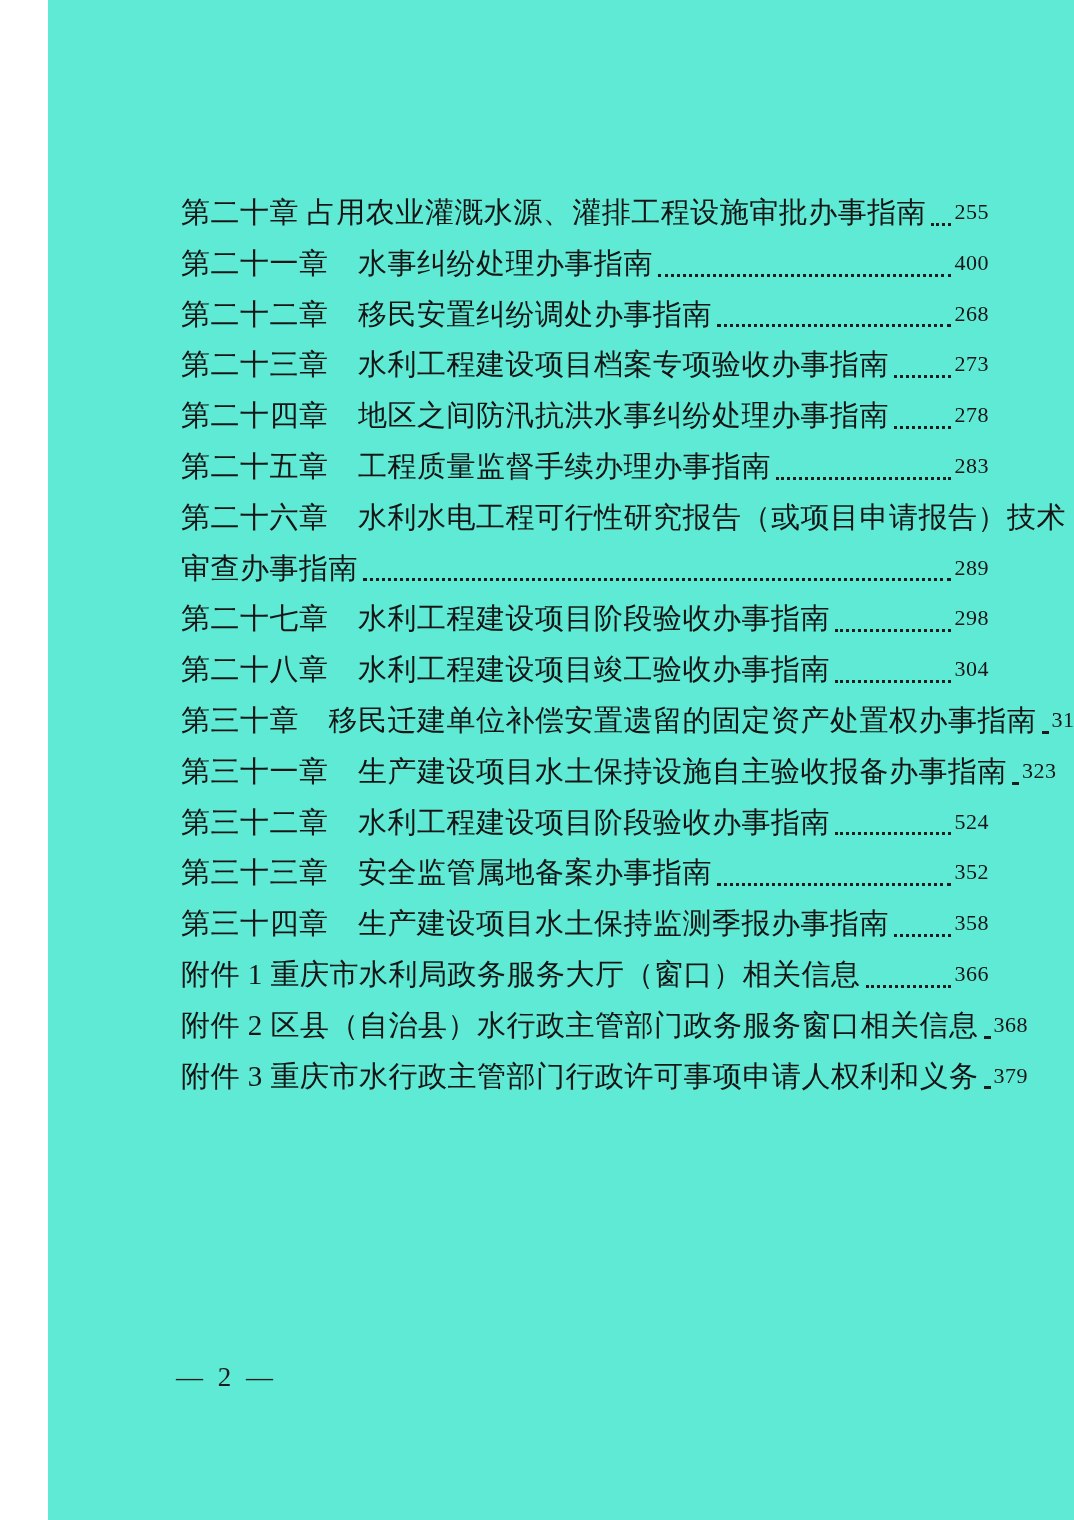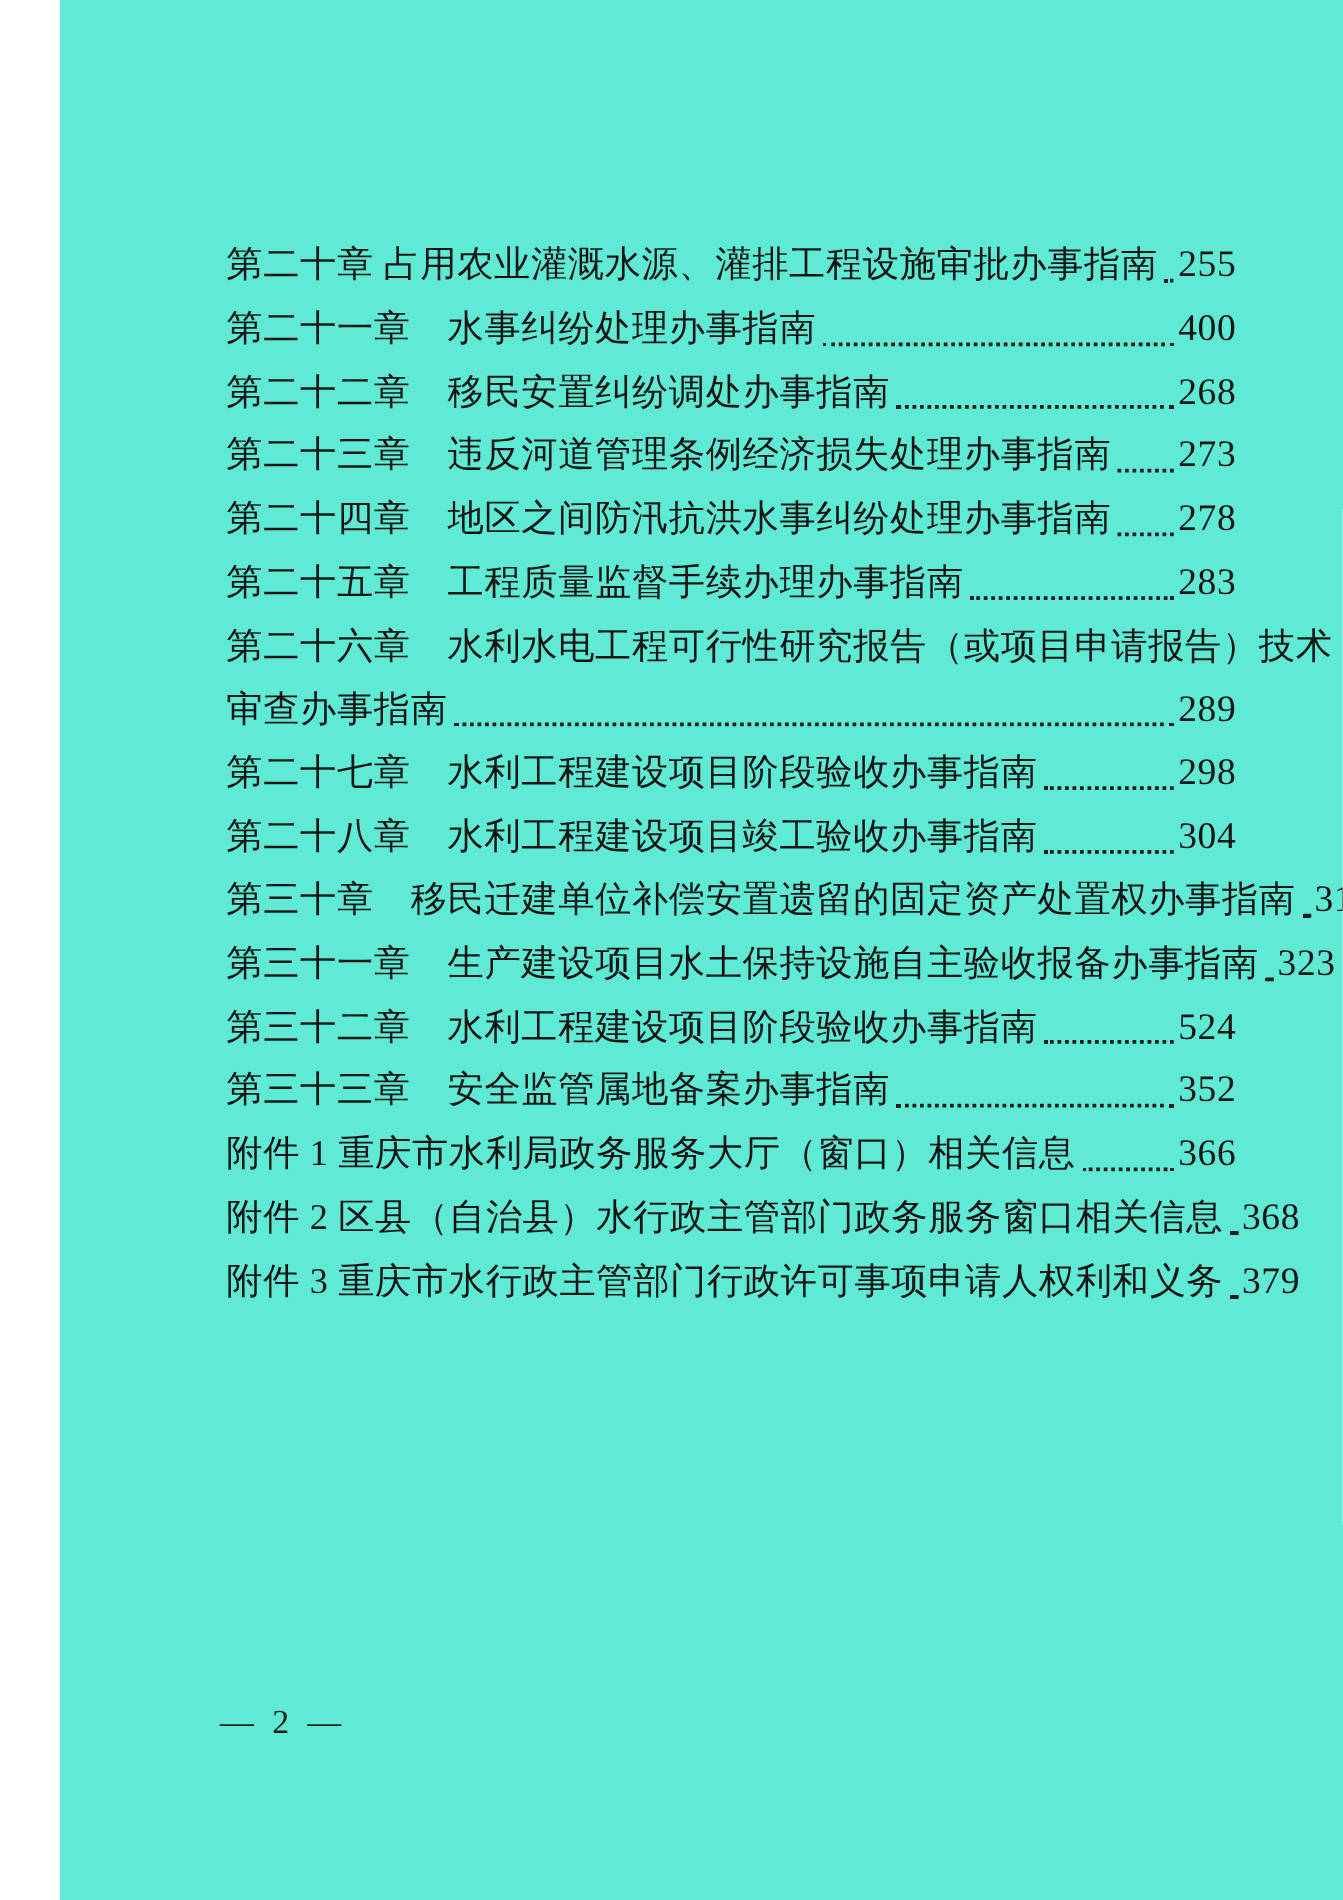--- a/index.html
+++ b/index.html
@@ -38,21 +38,21 @@
   }
   .leader {
     flex: 1 1 auto;
     min-width: 6px;
     height: 0;
     border-bottom: 3px dotted #1c1c1c;
     margin: 0 4px 12px 5px;
   }
   .toc-page {
     flex: 0 0 auto;
-    font-size: 30px;
+    font-size: 22px;
     letter-spacing: 0.5px;
   }
   .footer {
     position: absolute;
     left: 128px;
     top: 1362px;
     font-size: 27px;
     letter-spacing: 4px;
     color: #1c1c1c;
   }
@@ -71,21 +71,21 @@
         <span class="toc-text">第二十一章　水事纠纷处理办事指南</span>
         <span class="leader"></span>
         <span class="toc-page">400</span>
       </div>
       <div class="toc-row">
         <span class="toc-text">第二十二章　移民安置纠纷调处办事指南</span>
         <span class="leader"></span>
         <span class="toc-page">268</span>
       </div>
       <div class="toc-row">
-        <span class="toc-text">第二十三章　违反河道管理条例经济损失处理办事指南</span>
+        <span class="toc-text">第二十三章　水利工程建设项目档案专项验收办事指南</span>
         <span class="leader"></span>
         <span class="toc-page">273</span>
       </div>
       <div class="toc-row">
         <span class="toc-text">第二十四章　地区之间防汛抗洪水事纠纷处理办事指南</span>
         <span class="leader"></span>
         <span class="toc-page">278</span>
       </div>
       <div class="toc-row">
         <span class="toc-text">第二十五章　工程质量监督手续办理办事指南</span>
@@ -126,20 +126,25 @@
         <span class="toc-text">第三十二章　水利工程建设项目阶段验收办事指南</span>
         <span class="leader"></span>
         <span class="toc-page">524</span>
       </div>
       <div class="toc-row">
         <span class="toc-text">第三十三章　安全监管属地备案办事指南</span>
         <span class="leader"></span>
         <span class="toc-page">352</span>
       </div>
       <div class="toc-row">
+        <span class="toc-text">第三十四章　生产建设项目水土保持监测季报办事指南</span>
+        <span class="leader"></span>
+        <span class="toc-page">358</span>
+      </div>
+      <div class="toc-row">
         <span class="toc-text">附件 1 重庆市水利局政务服务大厅（窗口）相关信息</span>
         <span class="leader"></span>
         <span class="toc-page">366</span>
       </div>
       <div class="toc-row">
         <span class="toc-text">附件 2 区县（自治县）水行政主管部门政务服务窗口相关信息</span>
         <span class="leader"></span>
         <span class="toc-page">368</span>
       </div>
       <div class="toc-row">

